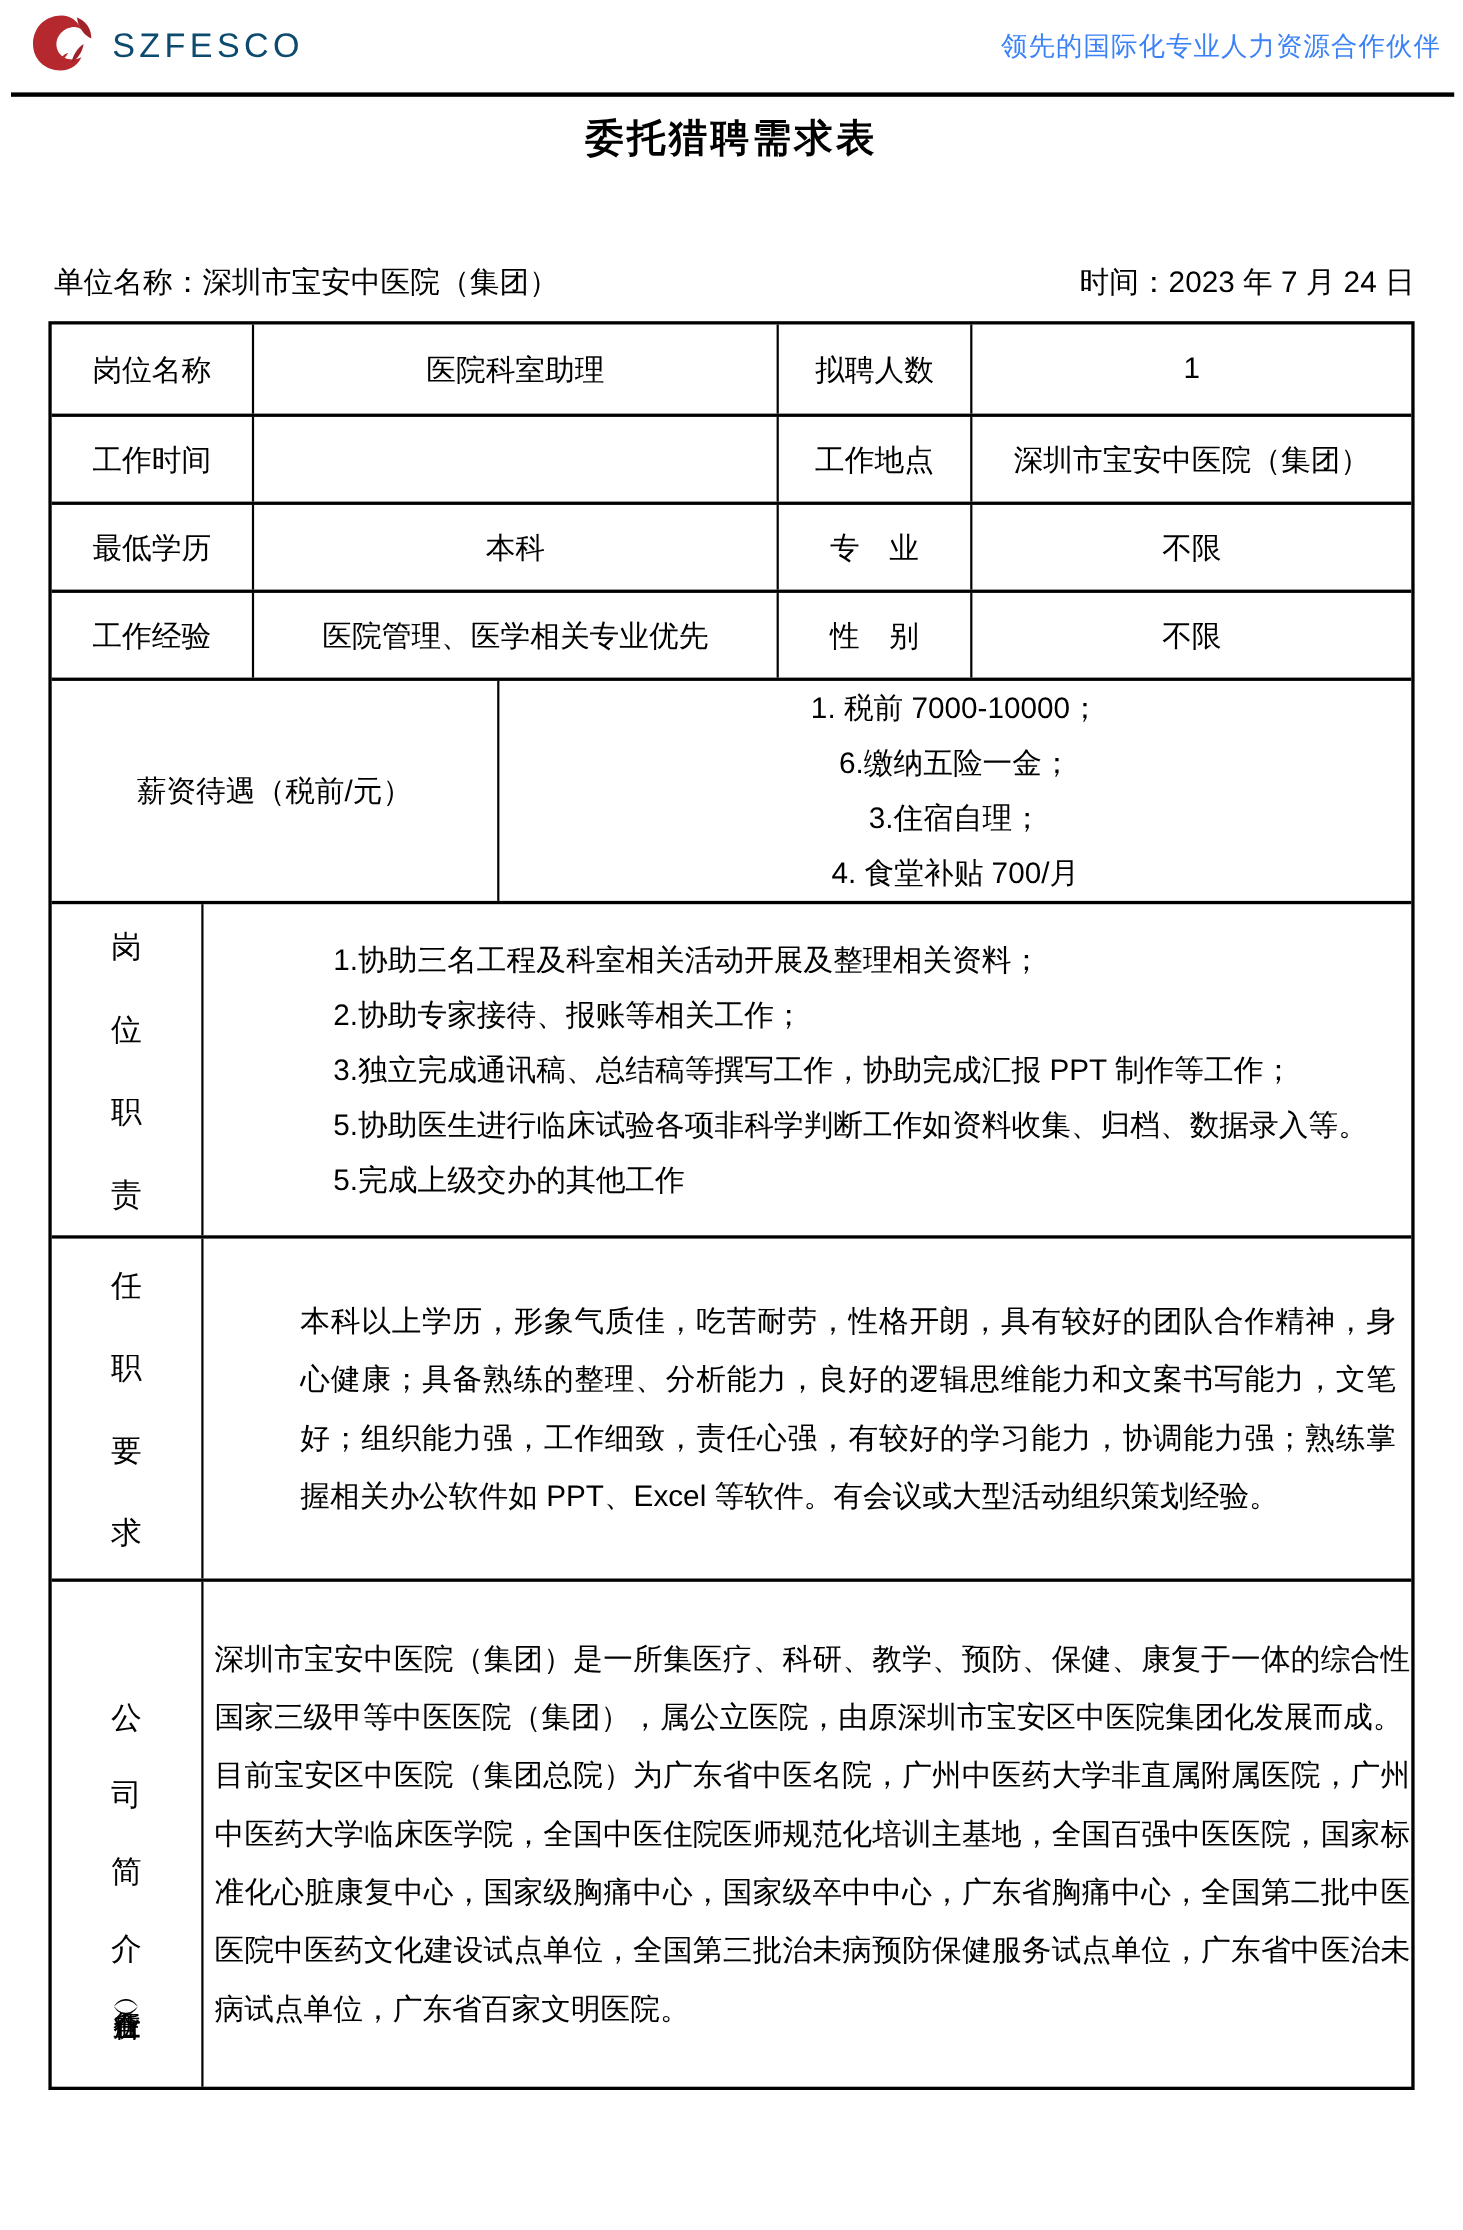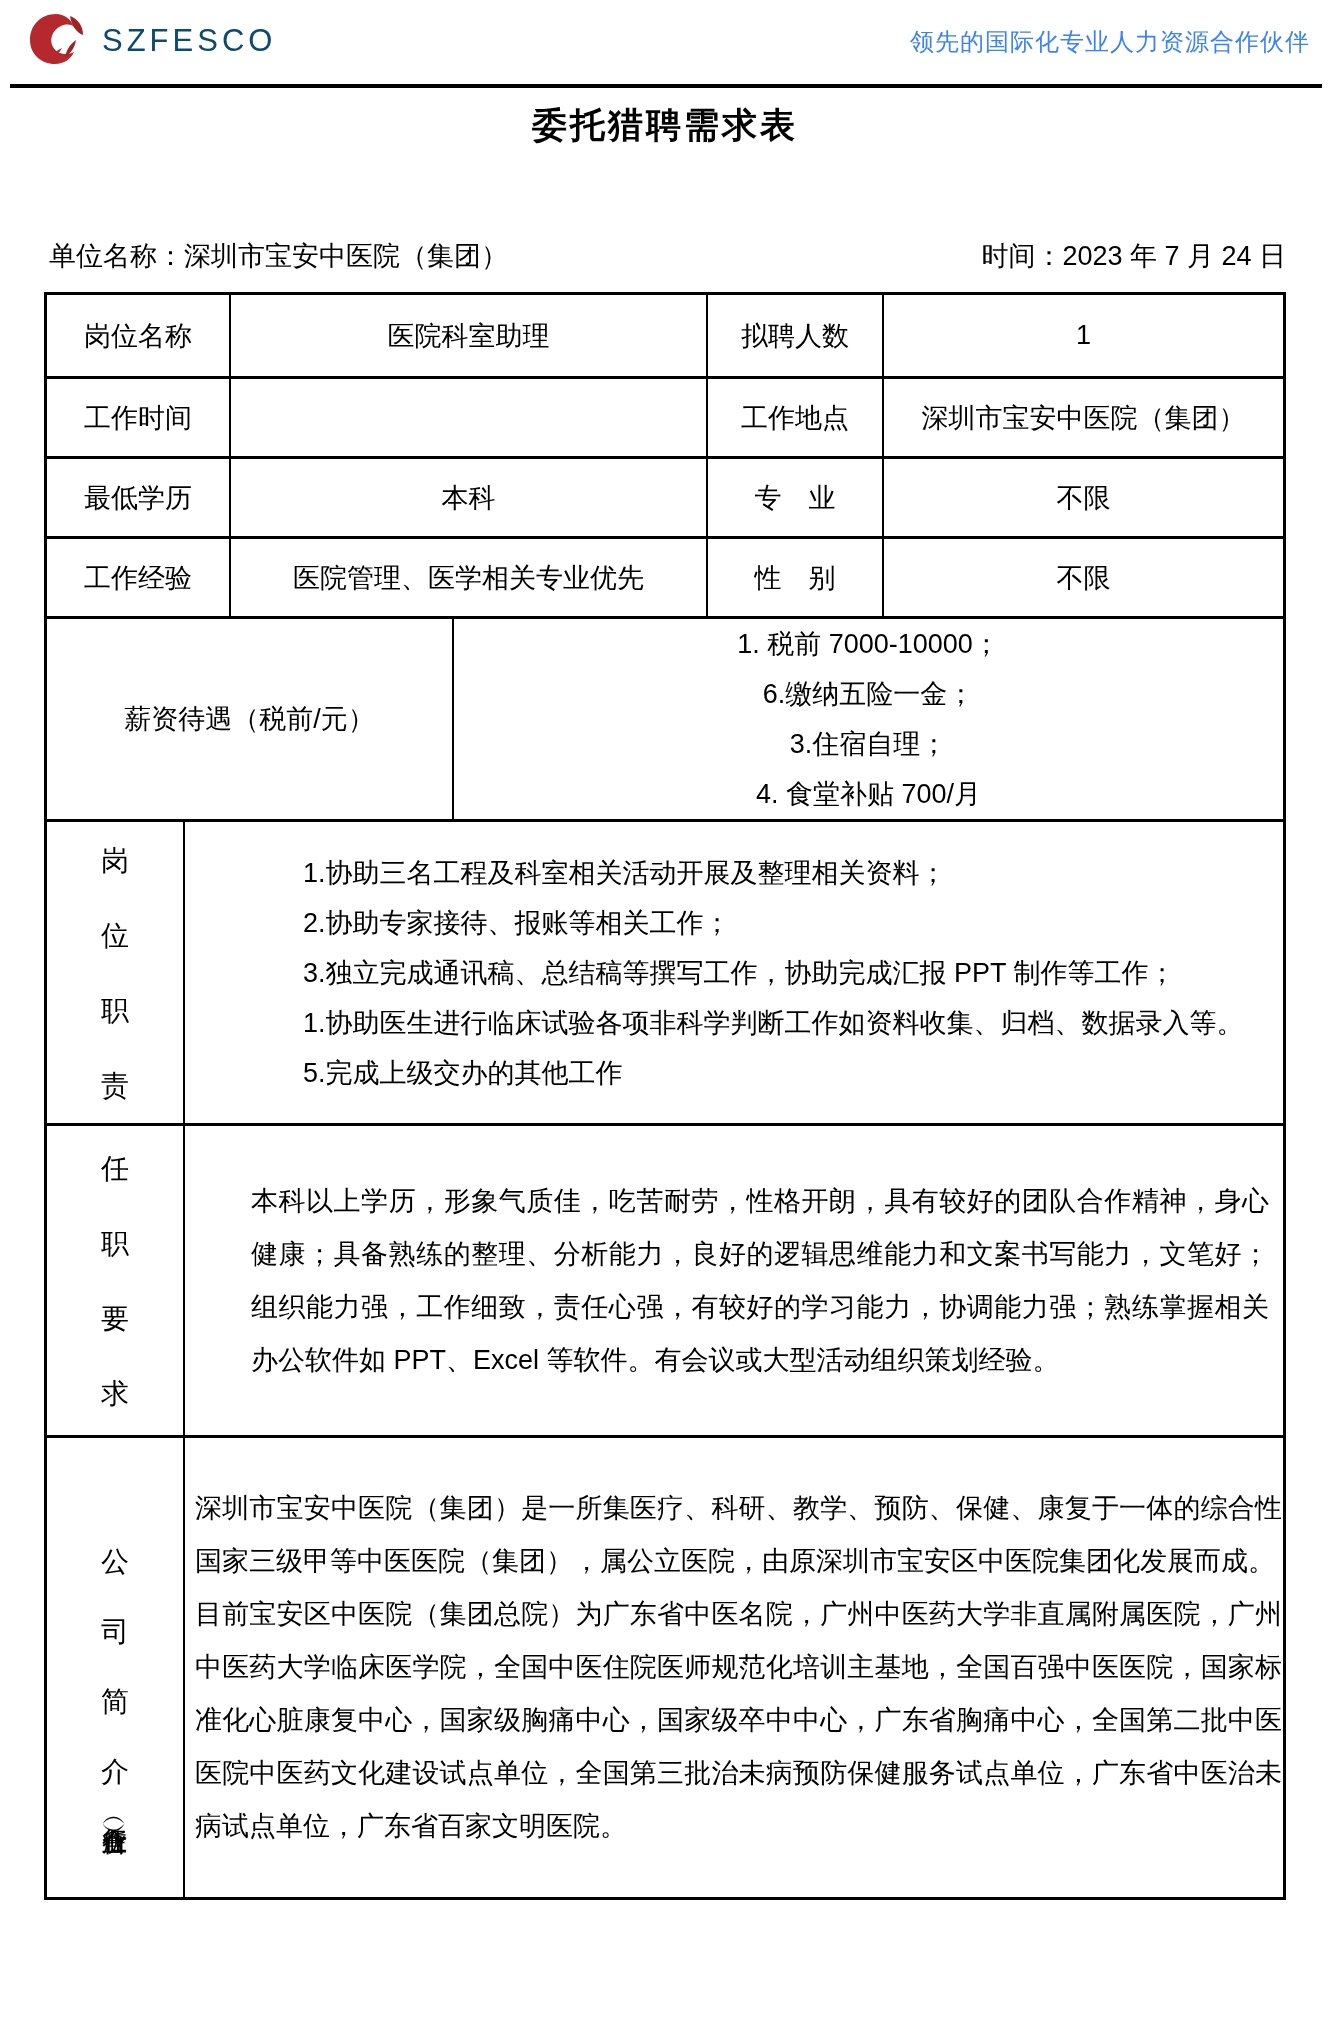--- a/index.html
+++ b/index.html
@@ -88,21 +88,21 @@
     letter-spacing: 0; line-height: 30px; margin-top: 2px;
   }
   .side-label { flex-direction: column; }
 
   .duties {
     width: 100%; padding: 0 18px 0 118px;
   }
   .duties p { line-height: 50px; text-align: left; }
 
   .req-text {
-    width: 100%; padding: 0 14px 0 66px;
+    width: 100%; padding: 0 14px 0 88px;
     line-height: 53px; text-align: justify;
   }
 
   .profile {
     width: 100%; padding: 0 1px 0 10px;
   }
   .profile p { line-height: 53px; text-align: justify; }
 </style>
 </head>
 <body>
@@ -175,21 +175,21 @@
 
     <div class="tr r-dut">
       <div class="td first w-side side-label">
         <div class="vchars">岗位职责</div>
       </div>
       <div class="td w-rest">
         <div class="duties">
           <p>1.协助三名工程及科室相关活动开展及整理相关资料；</p>
           <p>2.协助专家接待、报账等相关工作；</p>
           <p>3.独立完成通讯稿、总结稿等撰写工作，协助完成汇报 PPT 制作等工作；</p>
-          <p>1.协助医生进行临床试验各项非科学判断工作如资料收集、归档、数据录入等。</p>
+          <p>5.协助医生进行临床试验各项非科学判断工作如资料收集、归档、数据录入等。</p>
           <p>5.完成上级交办的其他工作</p>
         </div>
       </div>
     </div>
 
     <div class="tr r-req">
       <div class="td first w-side side-label">
         <div class="vchars">任职要求</div>
       </div>
       <div class="td w-rest">

